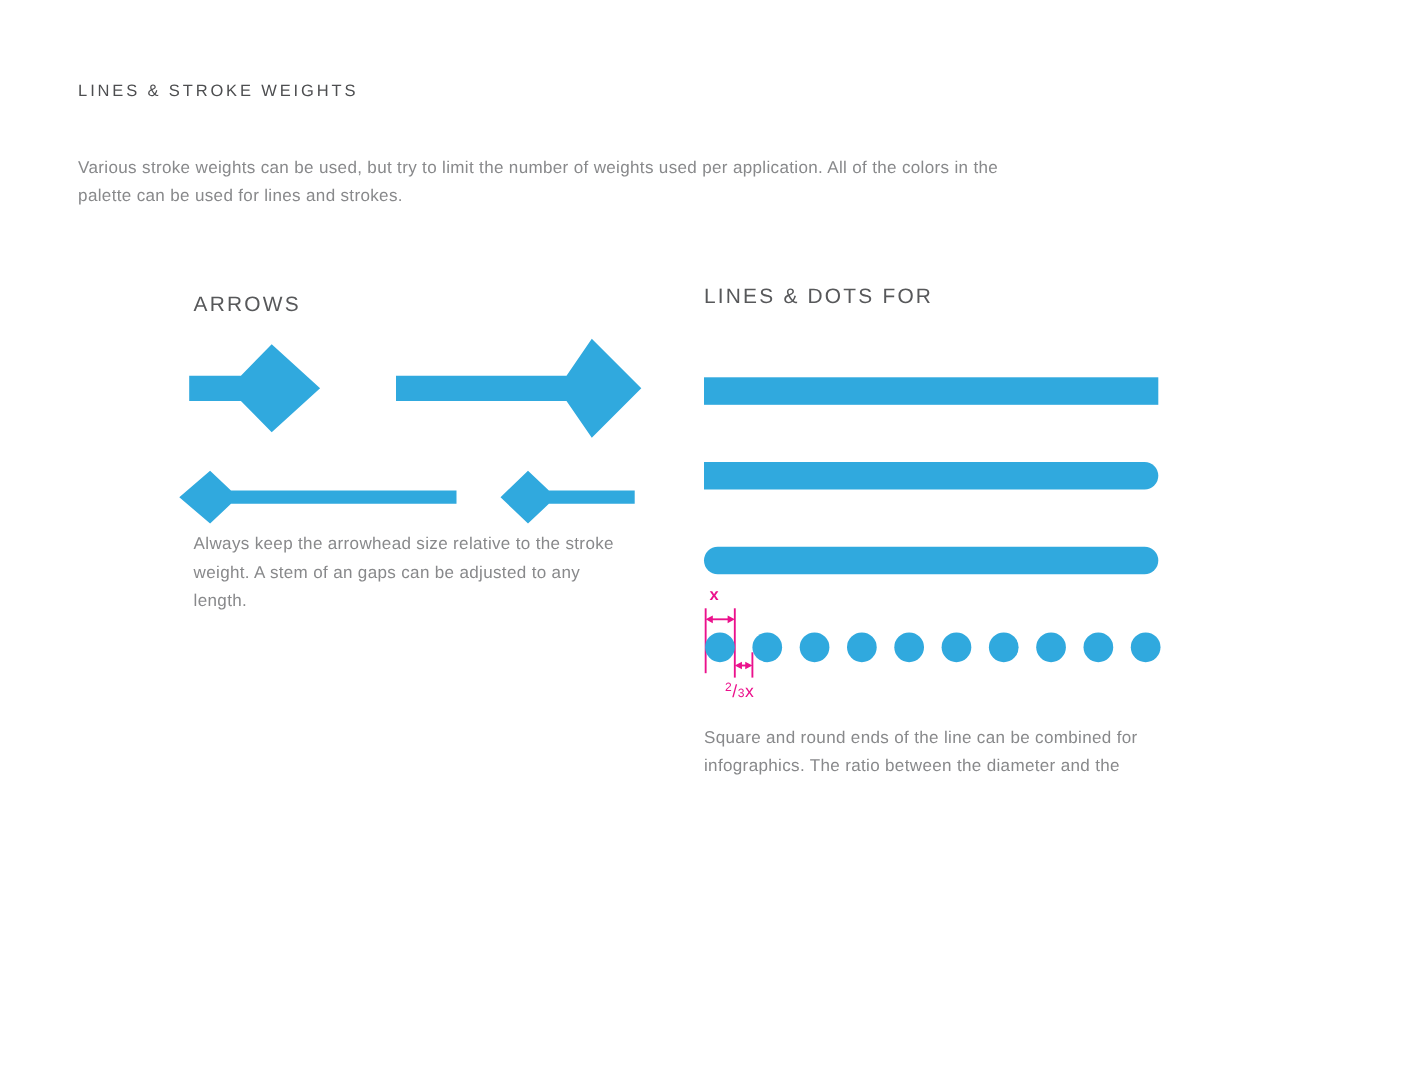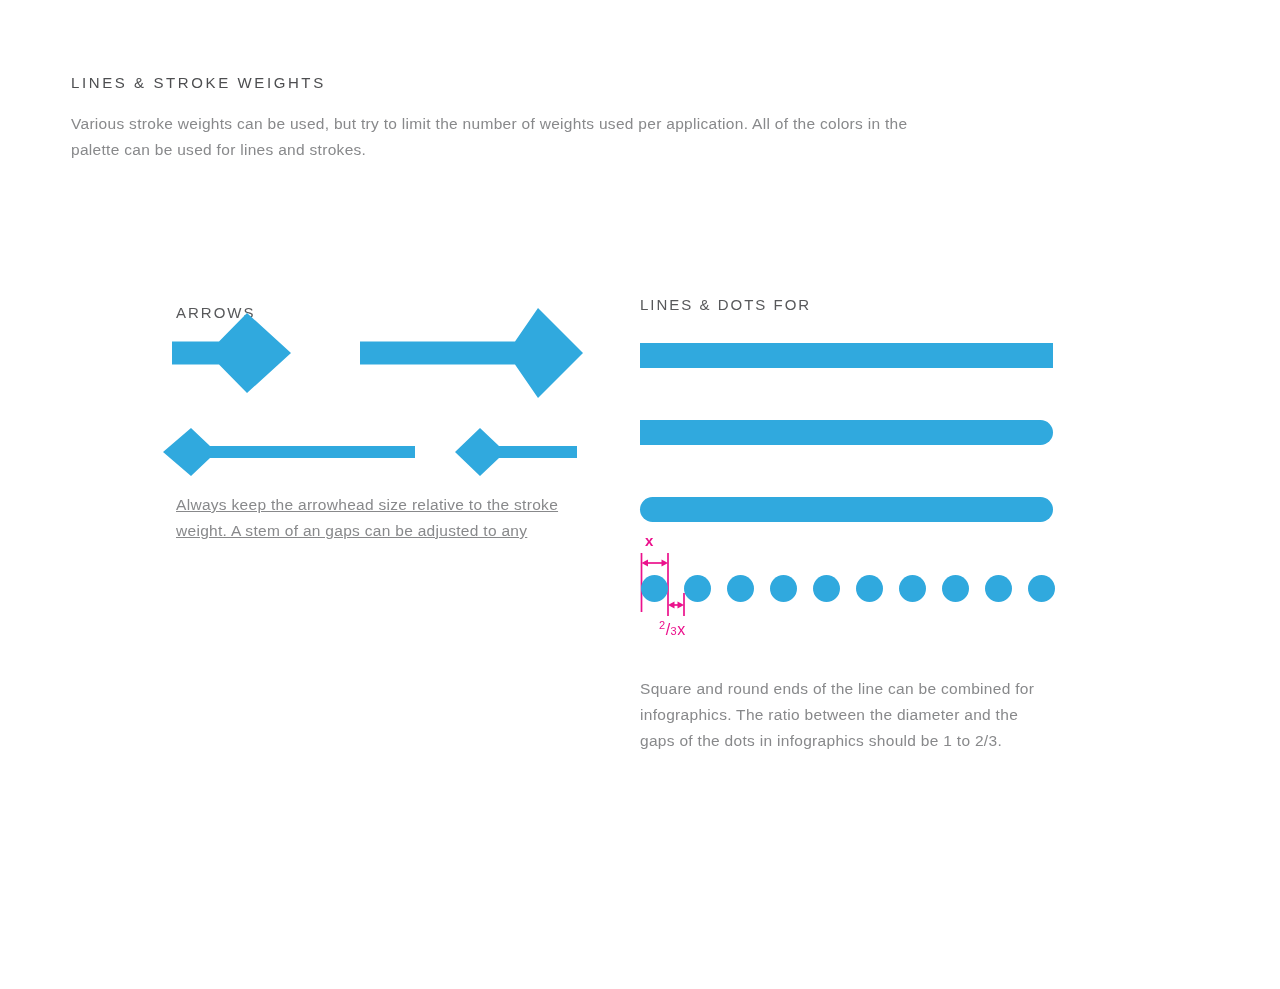--- a/index.html
+++ b/index.html
@@ -19,42 +19,41 @@
   }
   .abs { position: absolute; }
 
   .page-title {
     left: 71px; top: 74px;
     font-size: 15px; font-weight: normal;
     letter-spacing: 2.6px;
     color: var(--title-color);
   }
   .intro {
-    left: 71px; top: 111px;
+    left: 71px; top: 140px;
     font-size: 15.5px; line-height: 26px;
     letter-spacing: 0.3px;
     color: var(--body-color);
   }
   .section-label {
-    font-size: 15px;
+    font-size: 19px;
     letter-spacing: 2px;
     color: var(--label-color);
     line-height: 23px;
-    margin-top: 35px;
   }
   .arrows-label { left: 176px; top: 266px; }
   .lines-label  { left: 640px; top: 258px; text-align: center; }
 
   .caption {
     font-size: 15.5px; line-height: 26px;
     letter-spacing: 0.3px;
     color: var(--body-color);
   }
-  .arrows-caption { left: 176px; top: 492px; text-decoration: underline; }
-  .lines-caption  { left: 640px; top: 676px; }
+  .arrows-caption { left: 176px; top: 482px; }
+  .lines-caption  { left: 640px; top: 658px; }
 
   .svg-overlay {
     left: 0; top: 0; width: 1280px; height: 989px;
     pointer-events: none;
   }
   .arrow-fill { fill: var(--accent); }
   .measure-line { stroke: var(--pink); stroke-width: 1.7px; fill: none; }
   .measure-head { fill: var(--pink); }
 
   .lines-wrap { left: 640px; top: 343px; }
@@ -143,18 +142,18 @@
     <div class="dot"></div>
     <div class="dot"></div>
   </div>
 
 <div class="abs x-label">x</div>
 <div class="abs gap-label"><span class="frac-num">2</span><span class="frac-slash">/</span><span class="frac-den">3</span><span>x</span></div>
 
 <div class="abs caption arrows-caption">
   <div>Always keep the arrowhead size relative to the stroke</div>
   <div>weight. A stem of an gaps can be adjusted to any</div>
+  <div>length.</div>
 </div>
 <div class="abs caption lines-caption">
   <div>Square and round ends of the line can be combined for</div>
   <div>infographics. The ratio between the diameter and the</div>
-  <div>gaps of the dots in infographics should be 1 to 2/3.</div>
 </div>
 
 </body></html>

